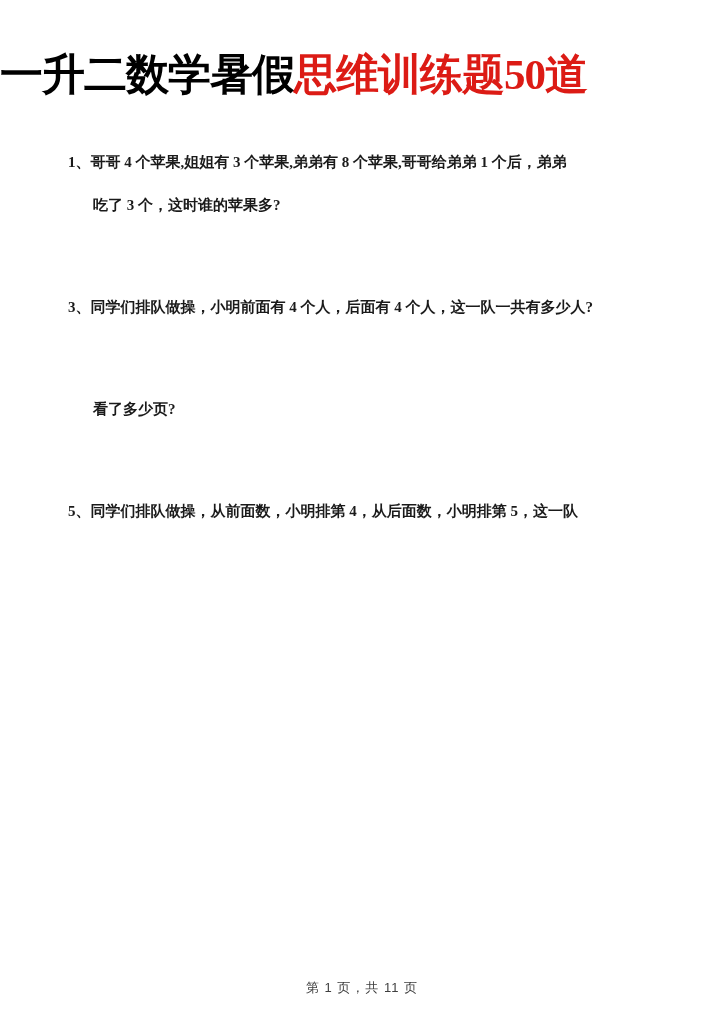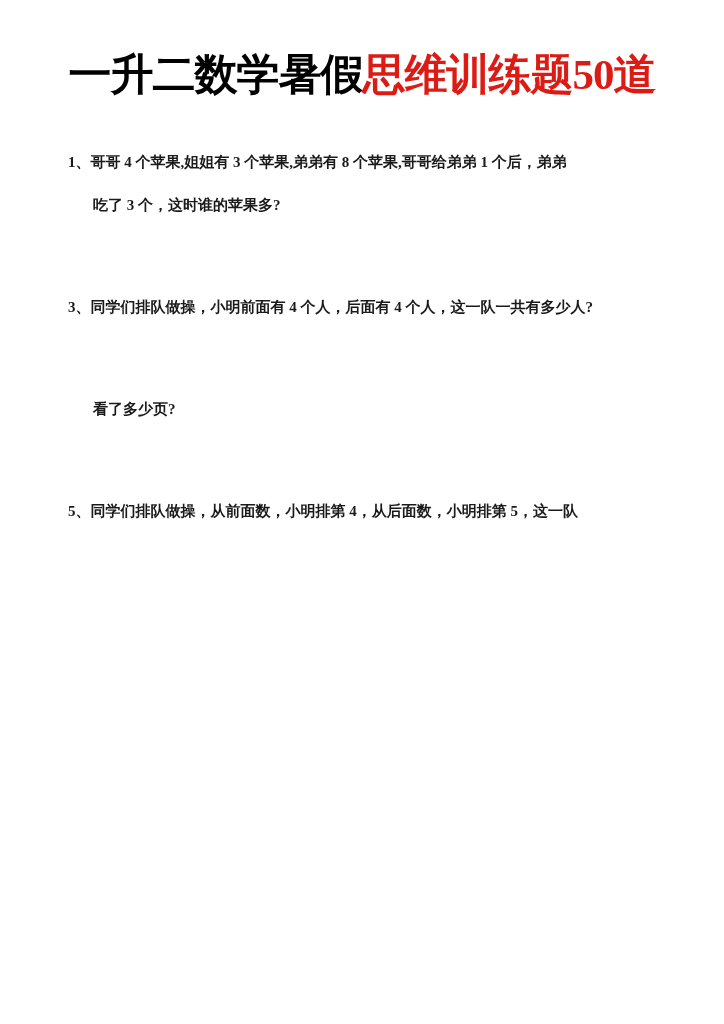--- a/index.html
+++ b/index.html
@@ -11,21 +11,21 @@
     position: relative;
     width: 724px;
     height: 1024px;
     background: #ffffff;
     overflow: hidden;
     font-family: "Liberation Serif", serif;
   }
   .title {
     margin: 0;
     padding-top: 46px;
-    text-align: center;
+    text-align: left;
     font-size: 43px;
     line-height: 58px;
     font-weight: 900;
     letter-spacing: -1px;
     color: #000000;
     white-space: nowrap;
   }
   .title .accent {
     
     color: #dc1b15;
@@ -86,14 +86,17 @@
 
     <div class="question">
       <div class="qline">5、同学们排队做操，从前面数，小明排第 4，从后面数，小明排第 5，这一队</div>
     </div>
 
     <div class="question">
     </div>
 
   </main>
 
+  <footer class="footer">
+    <span>第 1 页，共 11 页</span>
+  </footer>
 
 </div>
 
 </body></html>

